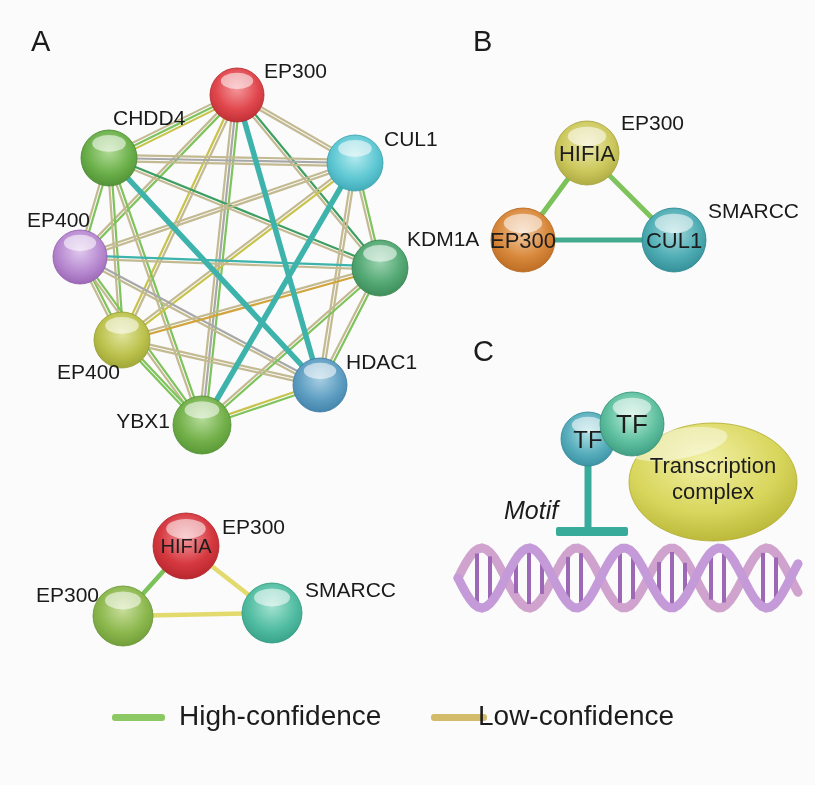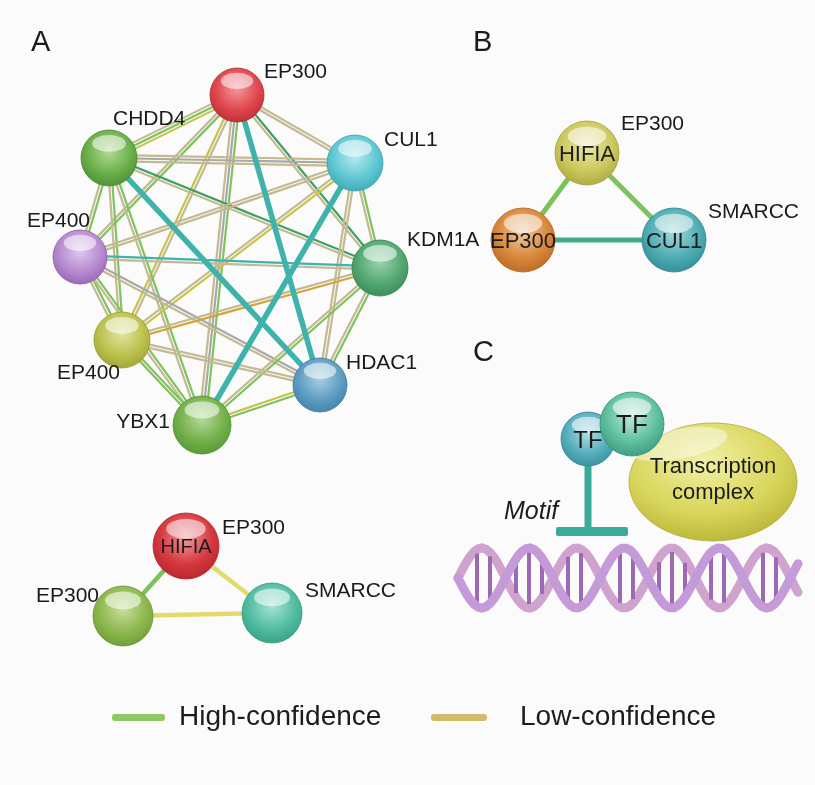--- a/index.html
+++ b/index.html
@@ -6,21 +6,21 @@
   .figure{position:relative;width:815px;height:785px;background:#fbfbfb;font-family:"Liberation Sans",sans-serif;overflow:hidden;}
   #fig-svg{position:absolute;left:0;top:0;}
   #fig-svg text{font-family:"Liberation Sans",sans-serif;}
   .panel-letter{position:absolute;font-size:29px;color:#1b1b1b;}
   #pl-a{left:31px;top:25px;}
   #pl-b{left:473px;top:25px;}
   #pl-c{left:473px;top:335px;}
   .motif{position:absolute;left:504px;top:496px;font-size:25px;color:#1c1c1c;font-style:italic;}
   .legend-label{position:absolute;top:700px;font-size:28px;color:#1c1c1c;white-space:nowrap;}
   #legend-high-label{left:179px;}
-  #legend-low-label{left:520px;}
+  #legend-low-label{left:478px;}
   .legend-swatch{position:absolute;top:714px;height:7px;border-radius:3px;}
   #legend-high-swatch{left:112px;width:53px;}
   #legend-low-swatch{left:431px;width:56px;}
 </style>
 </head>
 <body>
 
 <div class="figure">
   <svg id="fig-svg" width="815" height="785" viewBox="0 0 815 785">
       <defs>

